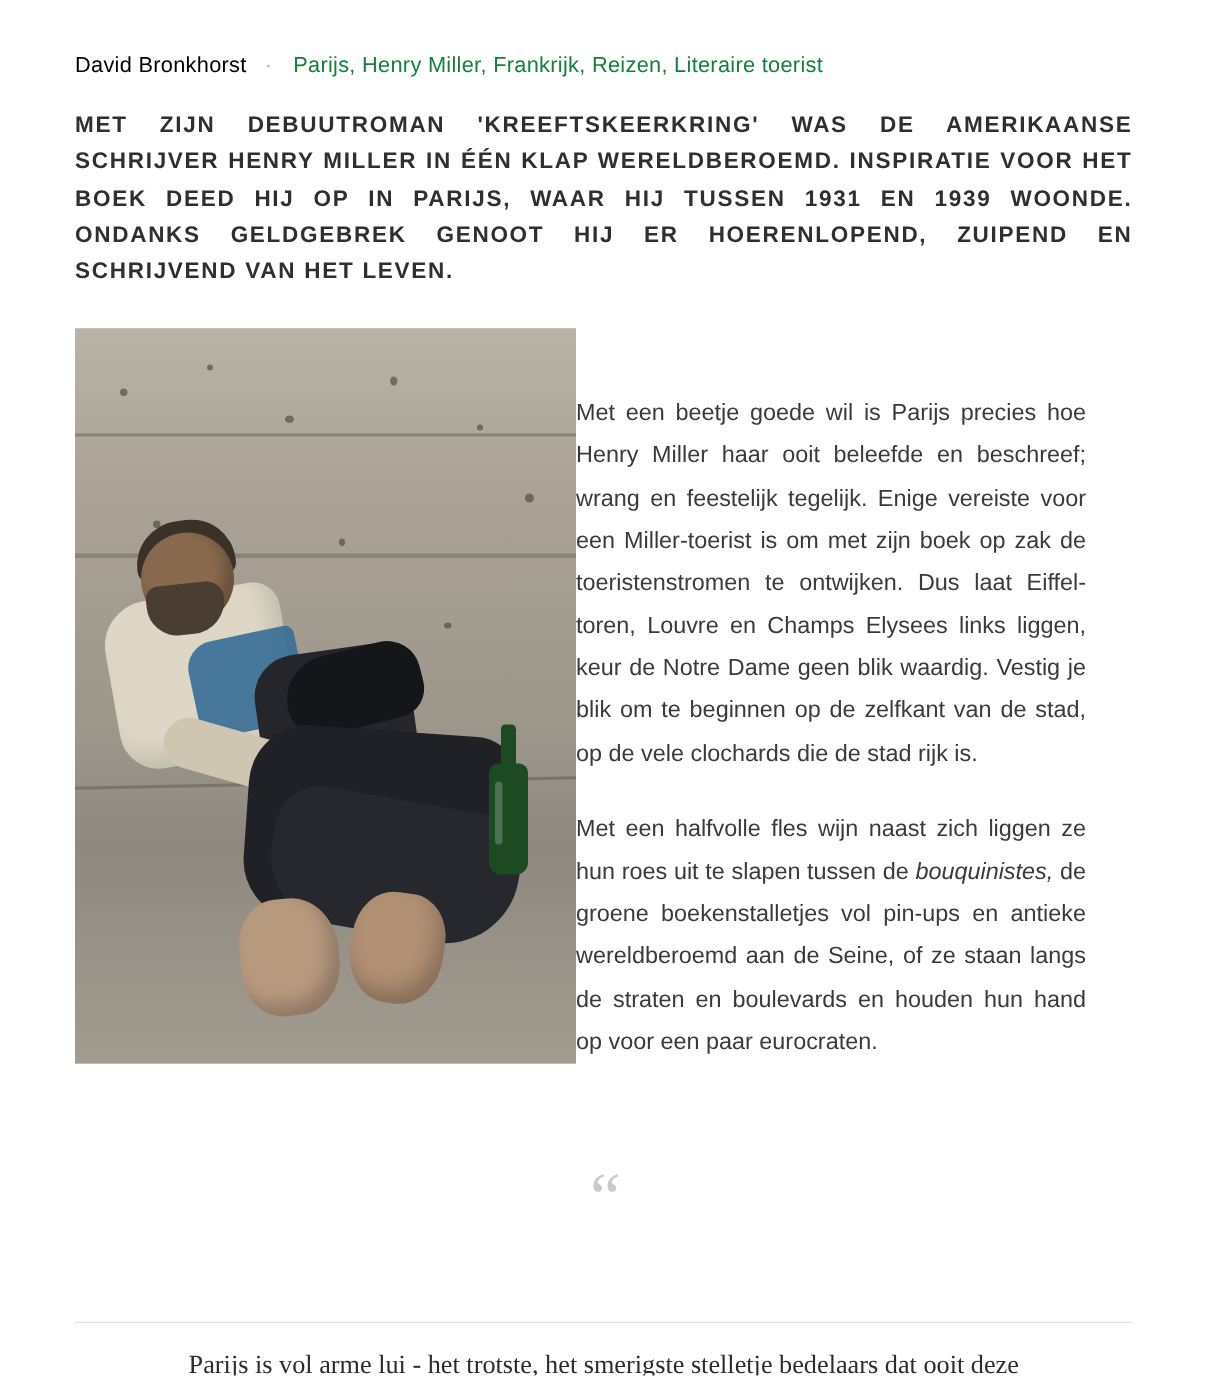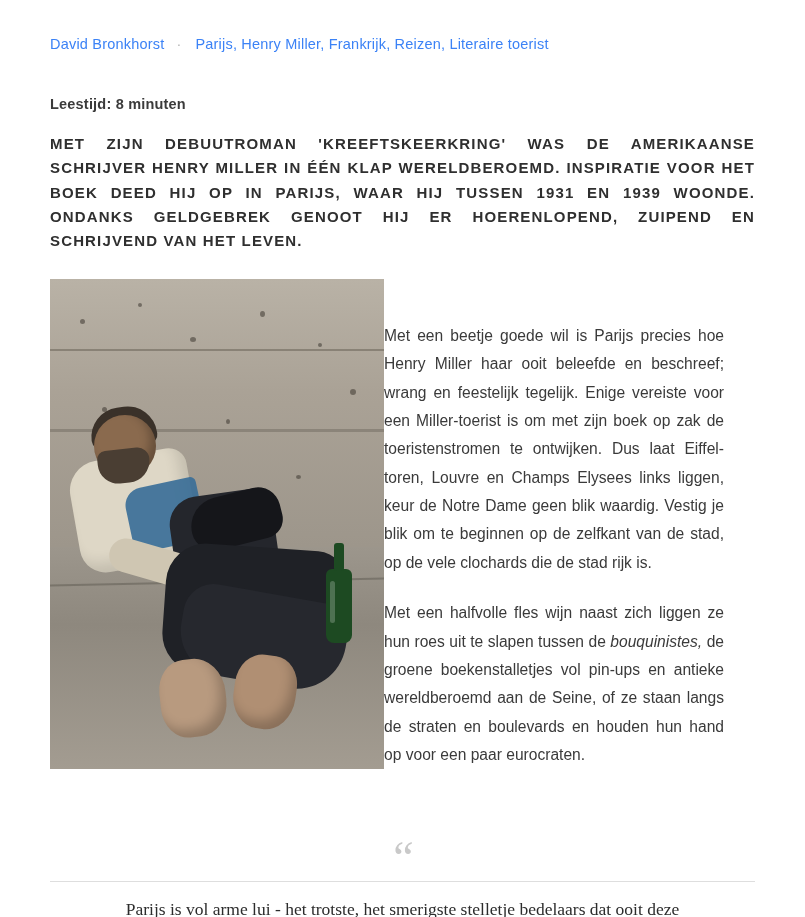--- a/index.html
+++ b/index.html
@@ -25,28 +25,28 @@
 
   
   .byline {
     padding-top: 36px;
     font-size: 14.5px;
     color: #8a8a8a;
     letter-spacing: 0.2px;
     white-space: nowrap;
   }
   .byline .author {
-    color: #3b82f6;
+    color: #000000;
   }
   .byline .sep {
     margin: 0 14px 0 12px;
     color: #b5b5b5;
   }
   .byline .tags .tag {
-    color: #3b82f6;
+    color: #15803d;
   }
 
   
   .readtime {
     margin-top: 44px;
     font-size: 14.5px;
     font-weight: bold;
     color: #3b3b3b;
     letter-spacing: 0.2px;
   }
@@ -300,21 +300,20 @@
 </style>
 </head>
 <body>
 
 <div class="page">
 
   <div class="byline">
     <span class="author">David Bronkhorst</span><span class="sep">·</span><span class="tags"><span class="tag">Parijs, Henry Miller, Frankrijk, Reizen, Literaire toerist</span></span>
   </div>
 
-  <div class="readtime">Leestijd: 8 minuten</div>
 
   <div class="standfirst">Met zijn debuutroman 'Kreeftskeerkring' was de Amerikaanse schrijver Henry Miller in één klap wereldberoemd. Inspiratie voor het boek deed hij op in Parijs, waar hij tussen 1931 en 1939 woonde. Ondanks geldgebrek genoot hij er hoerenlopend, zuipend en schrijvend van het leven.</div>
 
   <div class="body">
 
     <div class="figure">
       <div class="ph-wall"></div>
       <div class="ph-speck" style="left:30px;top:40px;width:5px;height:5px;"></div>
       <div class="ph-speck" style="left:88px;top:24px;width:4px;height:4px;"></div>
       <div class="ph-speck" style="left:140px;top:58px;width:6px;height:5px;"></div>

